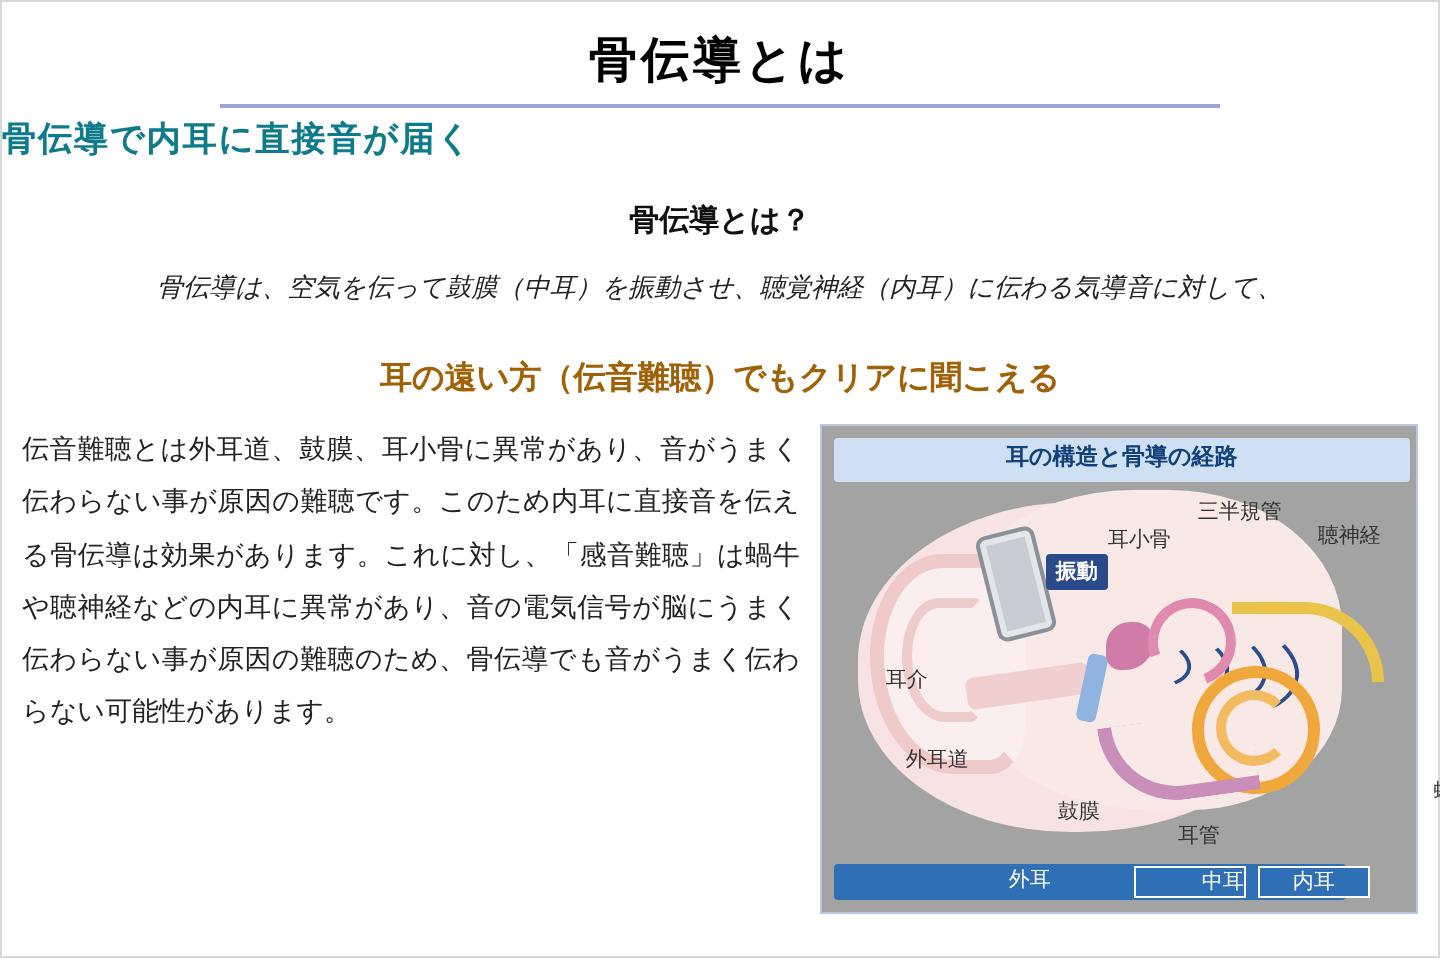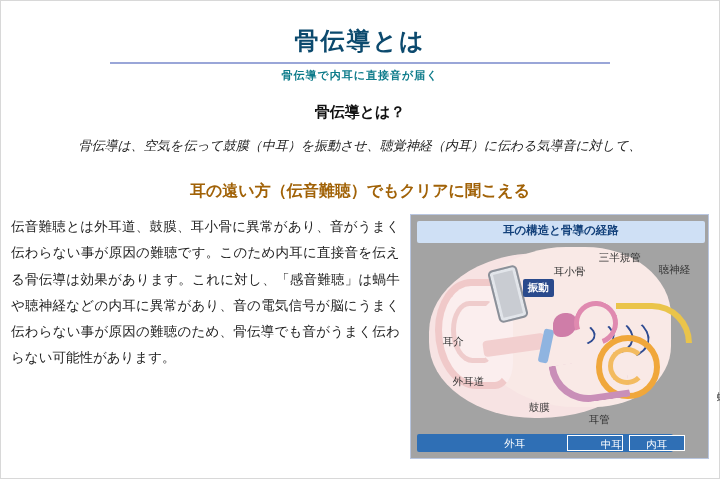--- a/index.html
+++ b/index.html
@@ -20,34 +20,34 @@
     width: 720px;
     height: 479px;
     box-sizing: border-box;
     border: 1px solid #d8d8d8;
   }
   
   .main-title {
     text-align: center;
     font-size: 24px;
     font-weight: bold;
-    color: #0c4a6e;
+    color: #000000;
     letter-spacing: 2px;
-    padding-top: 24px;
+    padding-top: 14px;
     line-height: 1.3;
   }
   .title-rule {
     width: 500px;
     height: 2px;
     background: #9aa6d8;
     margin: 6px auto 4px auto;
   }
   .subtitle {
-    text-align: center;
-    font-size: 11px;
+    text-align: left;
+    font-size: 17px;
     font-weight: bold;
     color: #0d7b8a;
     letter-spacing: 1px;
   }
   
   .sec-head {
     text-align: center;
     font-size: 15px;
     font-weight: bold;
     color: #111;
@@ -68,20 +68,21 @@
     font-size: 16px;
     font-weight: bold;
     color: #a16207;
     margin-top: 22px;
   }
   .content-row {
     display: flex;
     margin-top: 12px;
     padding: 0 10px;
     gap: 10px;
+    font-family: Liberation Serif, serif;
   }
   .left-col {
     width: 390px;
     font-size: 13.5px;
     line-height: 1.95;
     color: #222;
     text-align: justify;
   }
   
   .figure {

